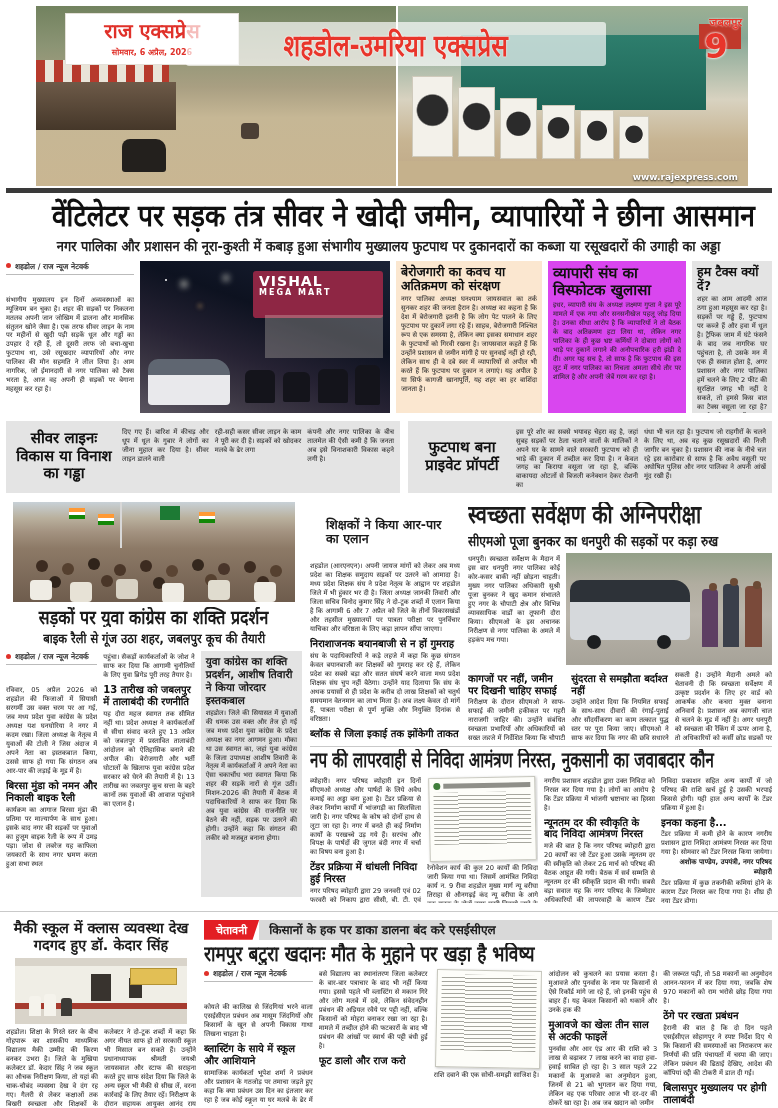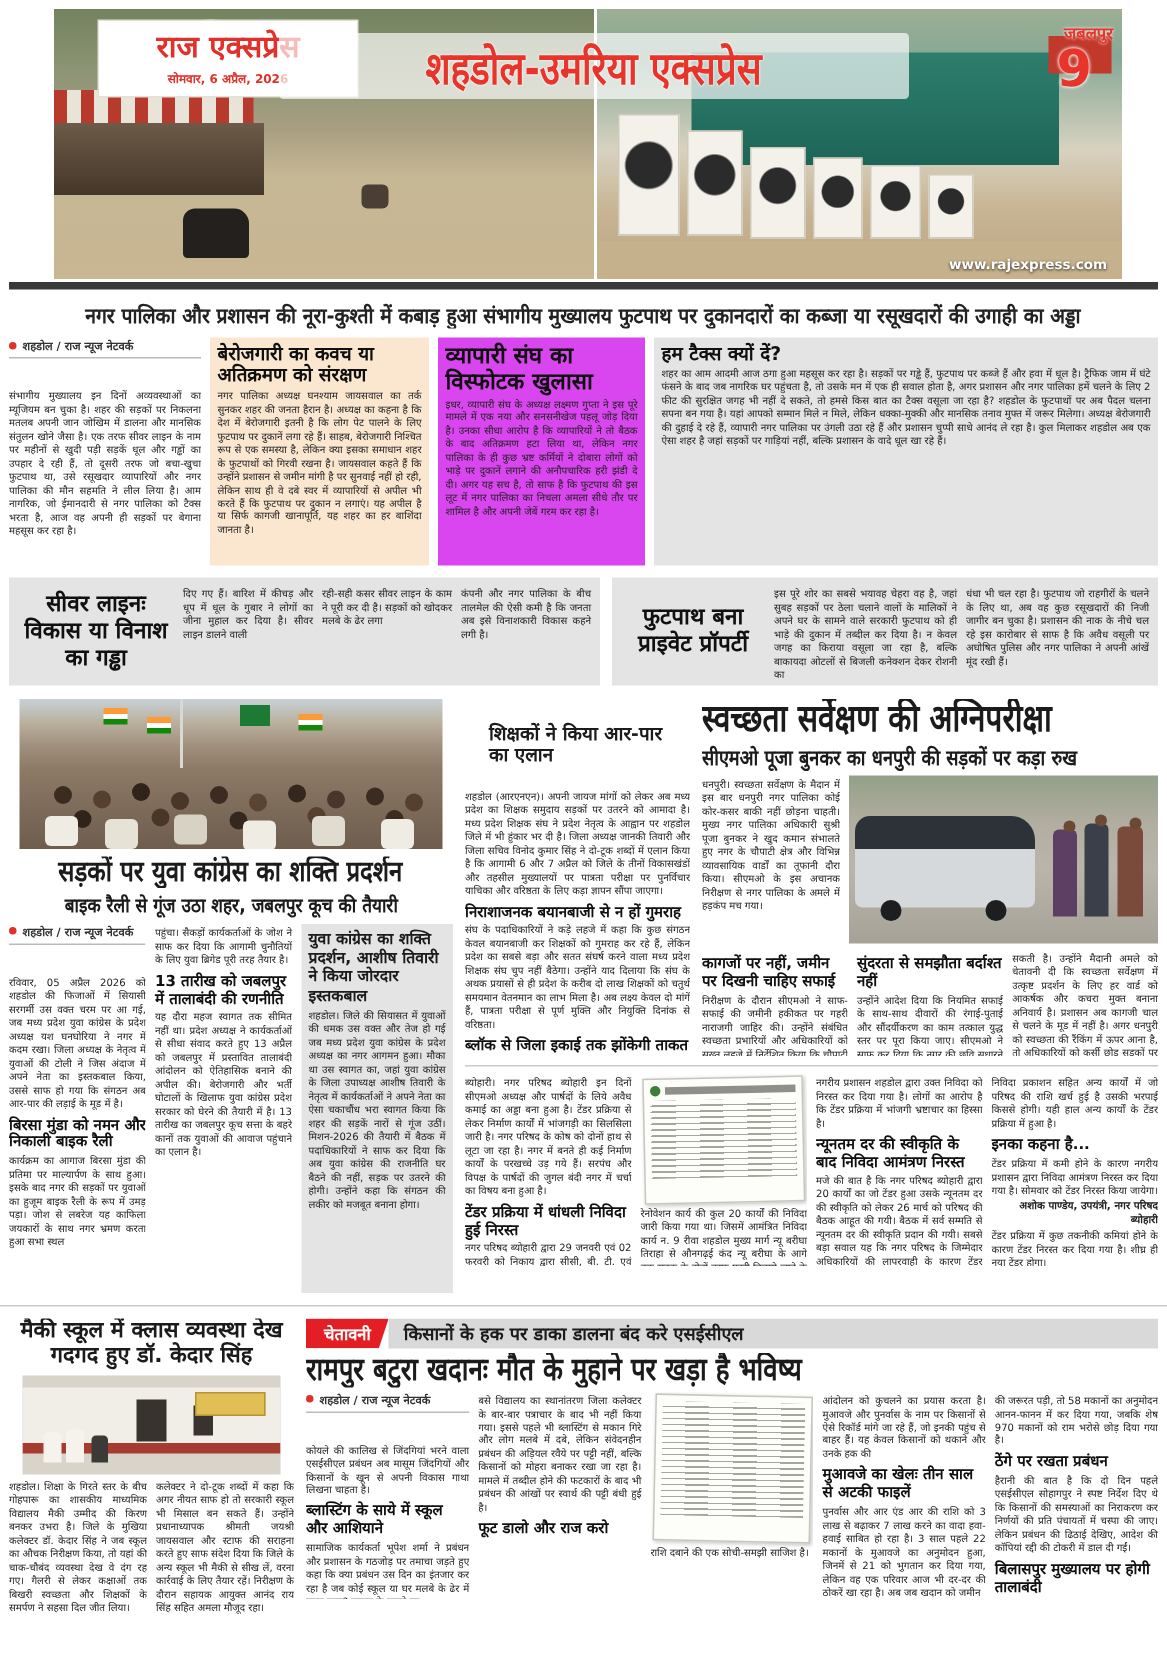--- a/index.html
+++ b/index.html
@@ -197,30 +197,44 @@
     <div class="ptitle">
         <span>शहडोल-उमरिया एक्सप्रेस</span>
       </div>
     <div class="edition">जबलपुर</div>
     <div class="pageno">9</div>
     <div class="website">www.rajexpress.com</div>
   </header>
   <div class="darkbar"></div>
 
   <section class="leadhead">
+    <h1><span class="cn">वेंटिलेटर पर सड़क तंत्र सीवर ने खोदी जमीन, व्यापारियों ने छीना आसमान</span></h1>
     <div class="leadsub"><span class="cn">नगर पालिका और प्रशासन की नूरा-कुश्ती में कबाड़ हुआ संभागीय मुख्यालय फुटपाथ पर दुकानदारों का कब्जा या रसूखदारों की उगाही का अड्डा</span></div>
   </section>
 
   <section class="row1">
     <div class="leadtext">
       <div class="byline">
         <span class="reddot"></span>
         <span class="bl">शहडोल / राज न्यूज नेटवर्क</span>
       </div>
       <p class="t">संभागीय मुख्यालय इन दिनों अव्यवस्थाओं का म्यूजियम बन चुका है। शहर की सड़कों पर निकलना मतलब अपनी जान जोखिम में डालना और मानसिक संतुलन खोने जैसा है। एक तरफ सीवर लाइन के नाम पर महीनों से खुदी पड़ी सड़कें धूल और गड्ढों का उपहार दे रही हैं, तो दूसरी तरफ जो बचा-खुचा फुटपाथ था, उसे रसूखदार व्यापारियों और नगर पालिका की मौन सहमति ने लील लिया है। आम नागरिक, जो ईमानदारी से नगर पालिका को टैक्स भरता है, आज वह अपनी ही सड़कों पर बेगाना महसूस कर रहा है।</p>
+    </div>
+    <div class="ph ph-night">
+      <div class="glows"></div>
+      <div class="nsign">
+        <span class="l1">VISHAL</span>
+        <span class="l2">MEGA MART</span>
+      </div>
+      <div class="shopfront"></div>
+      <div class="ncar"></div>
+      <div class="mb" style="left:42%;bottom:6%;width:12%;height:22%;"></div>
+      <div class="mb" style="left:57%;bottom:7%;width:11%;height:20%;"></div>
+      <div class="mb" style="left:71%;bottom:6%;width:12%;height:23%;"></div>
+      <div class="mb" style="left:86%;bottom:5%;width:10%;height:26%;"></div>
     </div>
     <aside class="box box-cream">
       <h3>बेरोजगारी का कवच या अतिक्रमण को संरक्षण</h3>
       <p class="t">नगर पालिका अध्यक्ष घनश्याम जायसवाल का तर्क सुनकर शहर की जनता हैरान है। अध्यक्ष का कहना है कि देश में बेरोजगारी इतनी है कि लोग पेट पालने के लिए फुटपाथ पर दुकानें लगा रहे हैं। साहब, बेरोजगारी निश्चित रूप से एक समस्या है, लेकिन क्या इसका समाधान शहर के फुटपाथों को गिरवी रखना है। जायसवाल कहते हैं कि उन्होंने प्रशासन से जमीन मांगी है पर सुनवाई नहीं हो रही, लेकिन साथ ही वे दबे स्वर में व्यापारियों से अपील भी करते हैं कि फुटपाथ पर दुकान न लगाएं। यह अपील है या सिर्फ कागजी खानापूर्ति, यह शहर का हर बाशिंदा जानता है।</p>
     </aside>
     <aside class="box box-white">
       <h3>व्यापारी संघ का विस्फोटक खुलासा</h3>
       <p class="t">इधर, व्यापारी संघ के अध्यक्ष लक्ष्मण गुप्ता ने इस पूरे मामले में एक नया और सनसनीखेज पहलू जोड़ दिया है। उनका सीधा आरोप है कि व्यापारियों ने तो बैठक के बाद अतिक्रमण हटा लिया था, लेकिन नगर पालिका के ही कुछ भ्रष्ट कर्मियों ने दोबारा लोगों को भाड़े पर दुकानें लगाने की अनौपचारिक हरी झंडी दे दी। अगर यह सच है, तो साफ है कि फुटपाथ की इस लूट में नगर पालिका का निचला अमला सीधे तौर पर शामिल है और अपनी जेबें गरम कर रहा है।</p>
     </aside>
     <aside class="box box-gray">
@@ -318,20 +332,21 @@
               <p class="t">उन्होंने आदेश दिया कि नियमित सफाई के साथ-साथ दीवारों की रंगाई-पुताई और सौंदर्यीकरण का काम तत्काल युद्ध स्तर पर पूरा किया जाए। सीएमओ ने साफ कर दिया कि नगर की छवि सुधारने के लिए कोताही बरतने वाले कर्मचारियों पर गाज गिर</p>
             </div>
             <div class="swc">
               <p class="t">सकती है। उन्होंने मैदानी अमले को चेतावनी दी कि स्वच्छता सर्वेक्षण में उत्कृष्ट प्रदर्शन के लिए हर वार्ड को आकर्षक और कचरा मुक्त बनाना अनिवार्य है। प्रशासन अब कागजी चाल से चलने के मूड में नहीं है। अगर धनपुरी को स्वच्छता की रैंकिंग में ऊपर आना है, तो अधिकारियों को कुर्सी छोड़ सड़कों पर उतरना ही होगा। सीएमओ के कड़े तेवर ने साफ कर दिया है कि अब काम में लापरवाही की कोई गुंजाइश नहीं है।</p>
             </div>
           </div>
         </article>
       </div>
 
       <article class="tender">
+        <h2><span class="cn">नप की लापरवाही से निविदा आमंत्रण निरस्त, नुकसानी का जवाबदार कौन</span></h2>
         <div class="tcols">
           <div class="tc">
             <p class="t">ब्योहारी। नगर परिषद ब्योहारी इन दिनों सीएमओ अध्यक्ष और पार्षदों के लिये अवैध कमाई का अड्डा बना हुआ है। टेंडर प्रक्रिया से लेकर निर्माण कार्यों में भांजगड़ी का सिलसिला जारी है। नगर परिषद के कोष को दोनों हाथ से लूटा जा रहा है। नगर में बनते ही कई निर्माण कार्यों के परखच्चे उड़ गये हैं। सरपंच और विपक्ष के पार्षदों की जुगल बंदी नगर में चर्चा का विषय बना हुआ है।</p>
             <h4 class="sh">टेंडर प्रक्रिया में धांधली निविदा हुई निरस्त</h4>
             <p class="t">नगर परिषद ब्योहारी द्वारा 29 जनवरी एवं 02 फरवरी को निकाय द्वारा सीसी, बी. टी. एवं डब्ल्यू बी एम सड़क नाली तथा जयस्तंभ</p>
           </div>
           <div class="tc">
             <div class="doc doc1">
               <div class="dochead">
                 <span class="docemb"></span>

